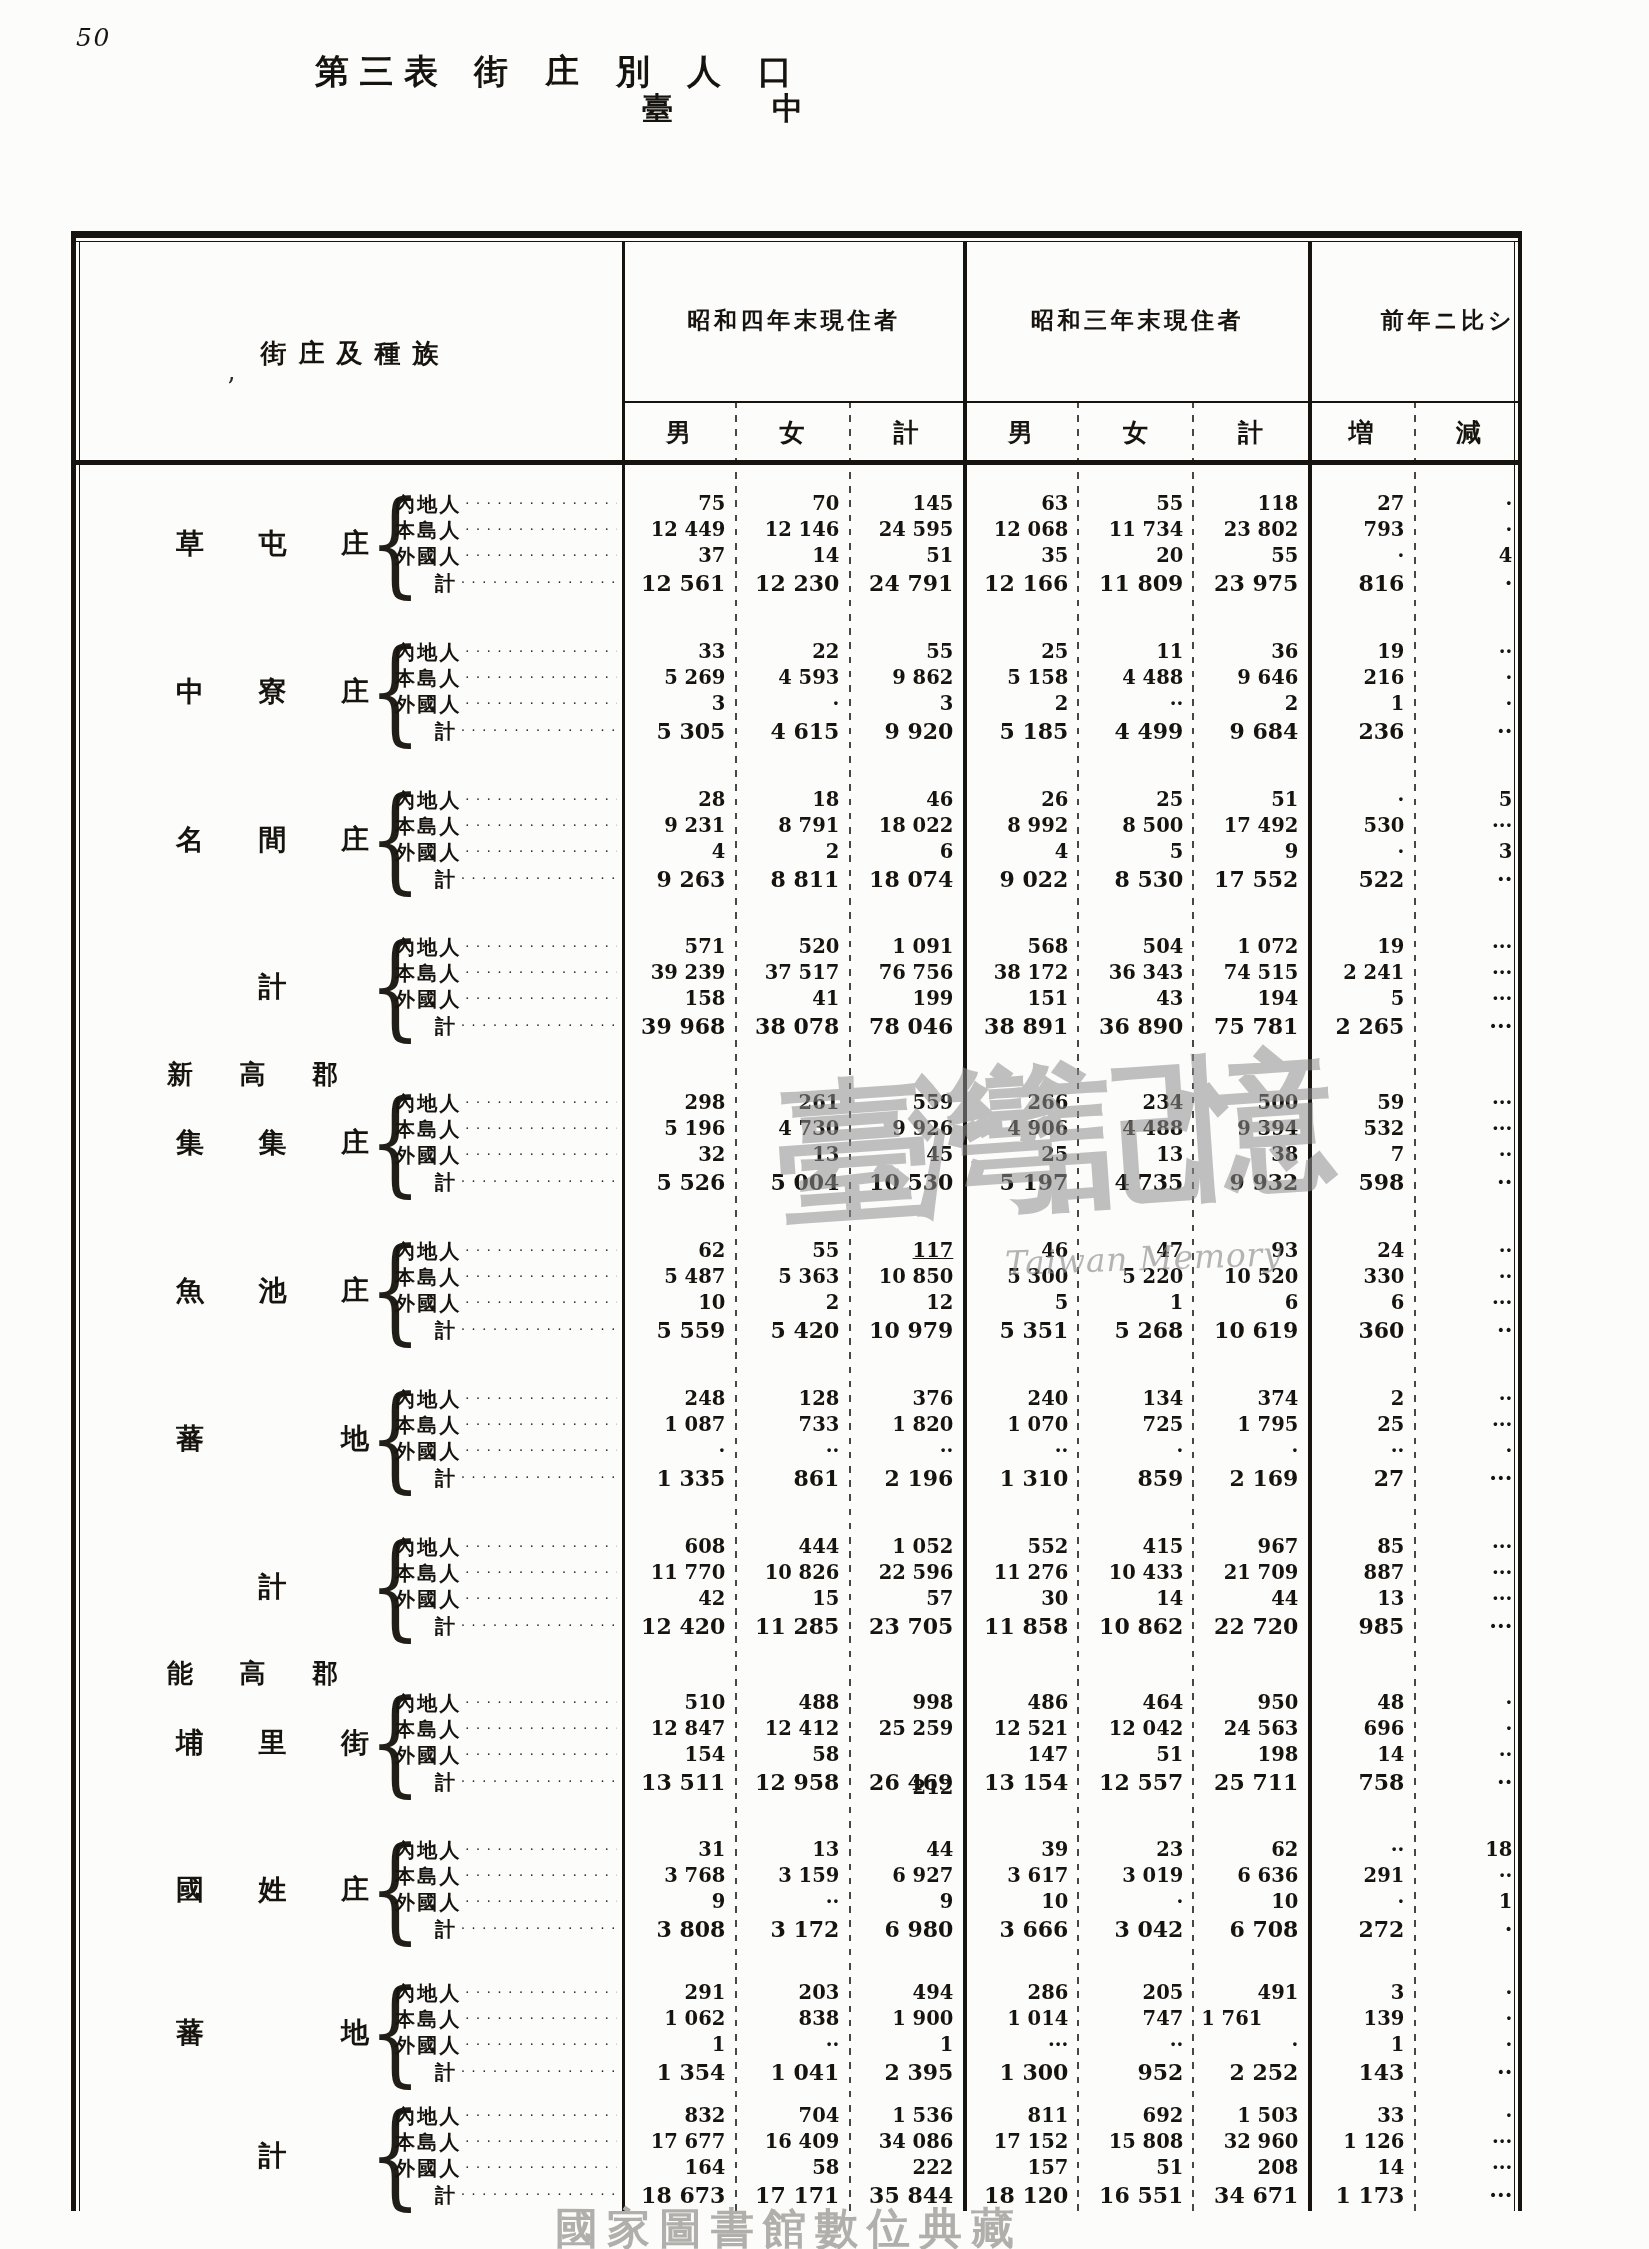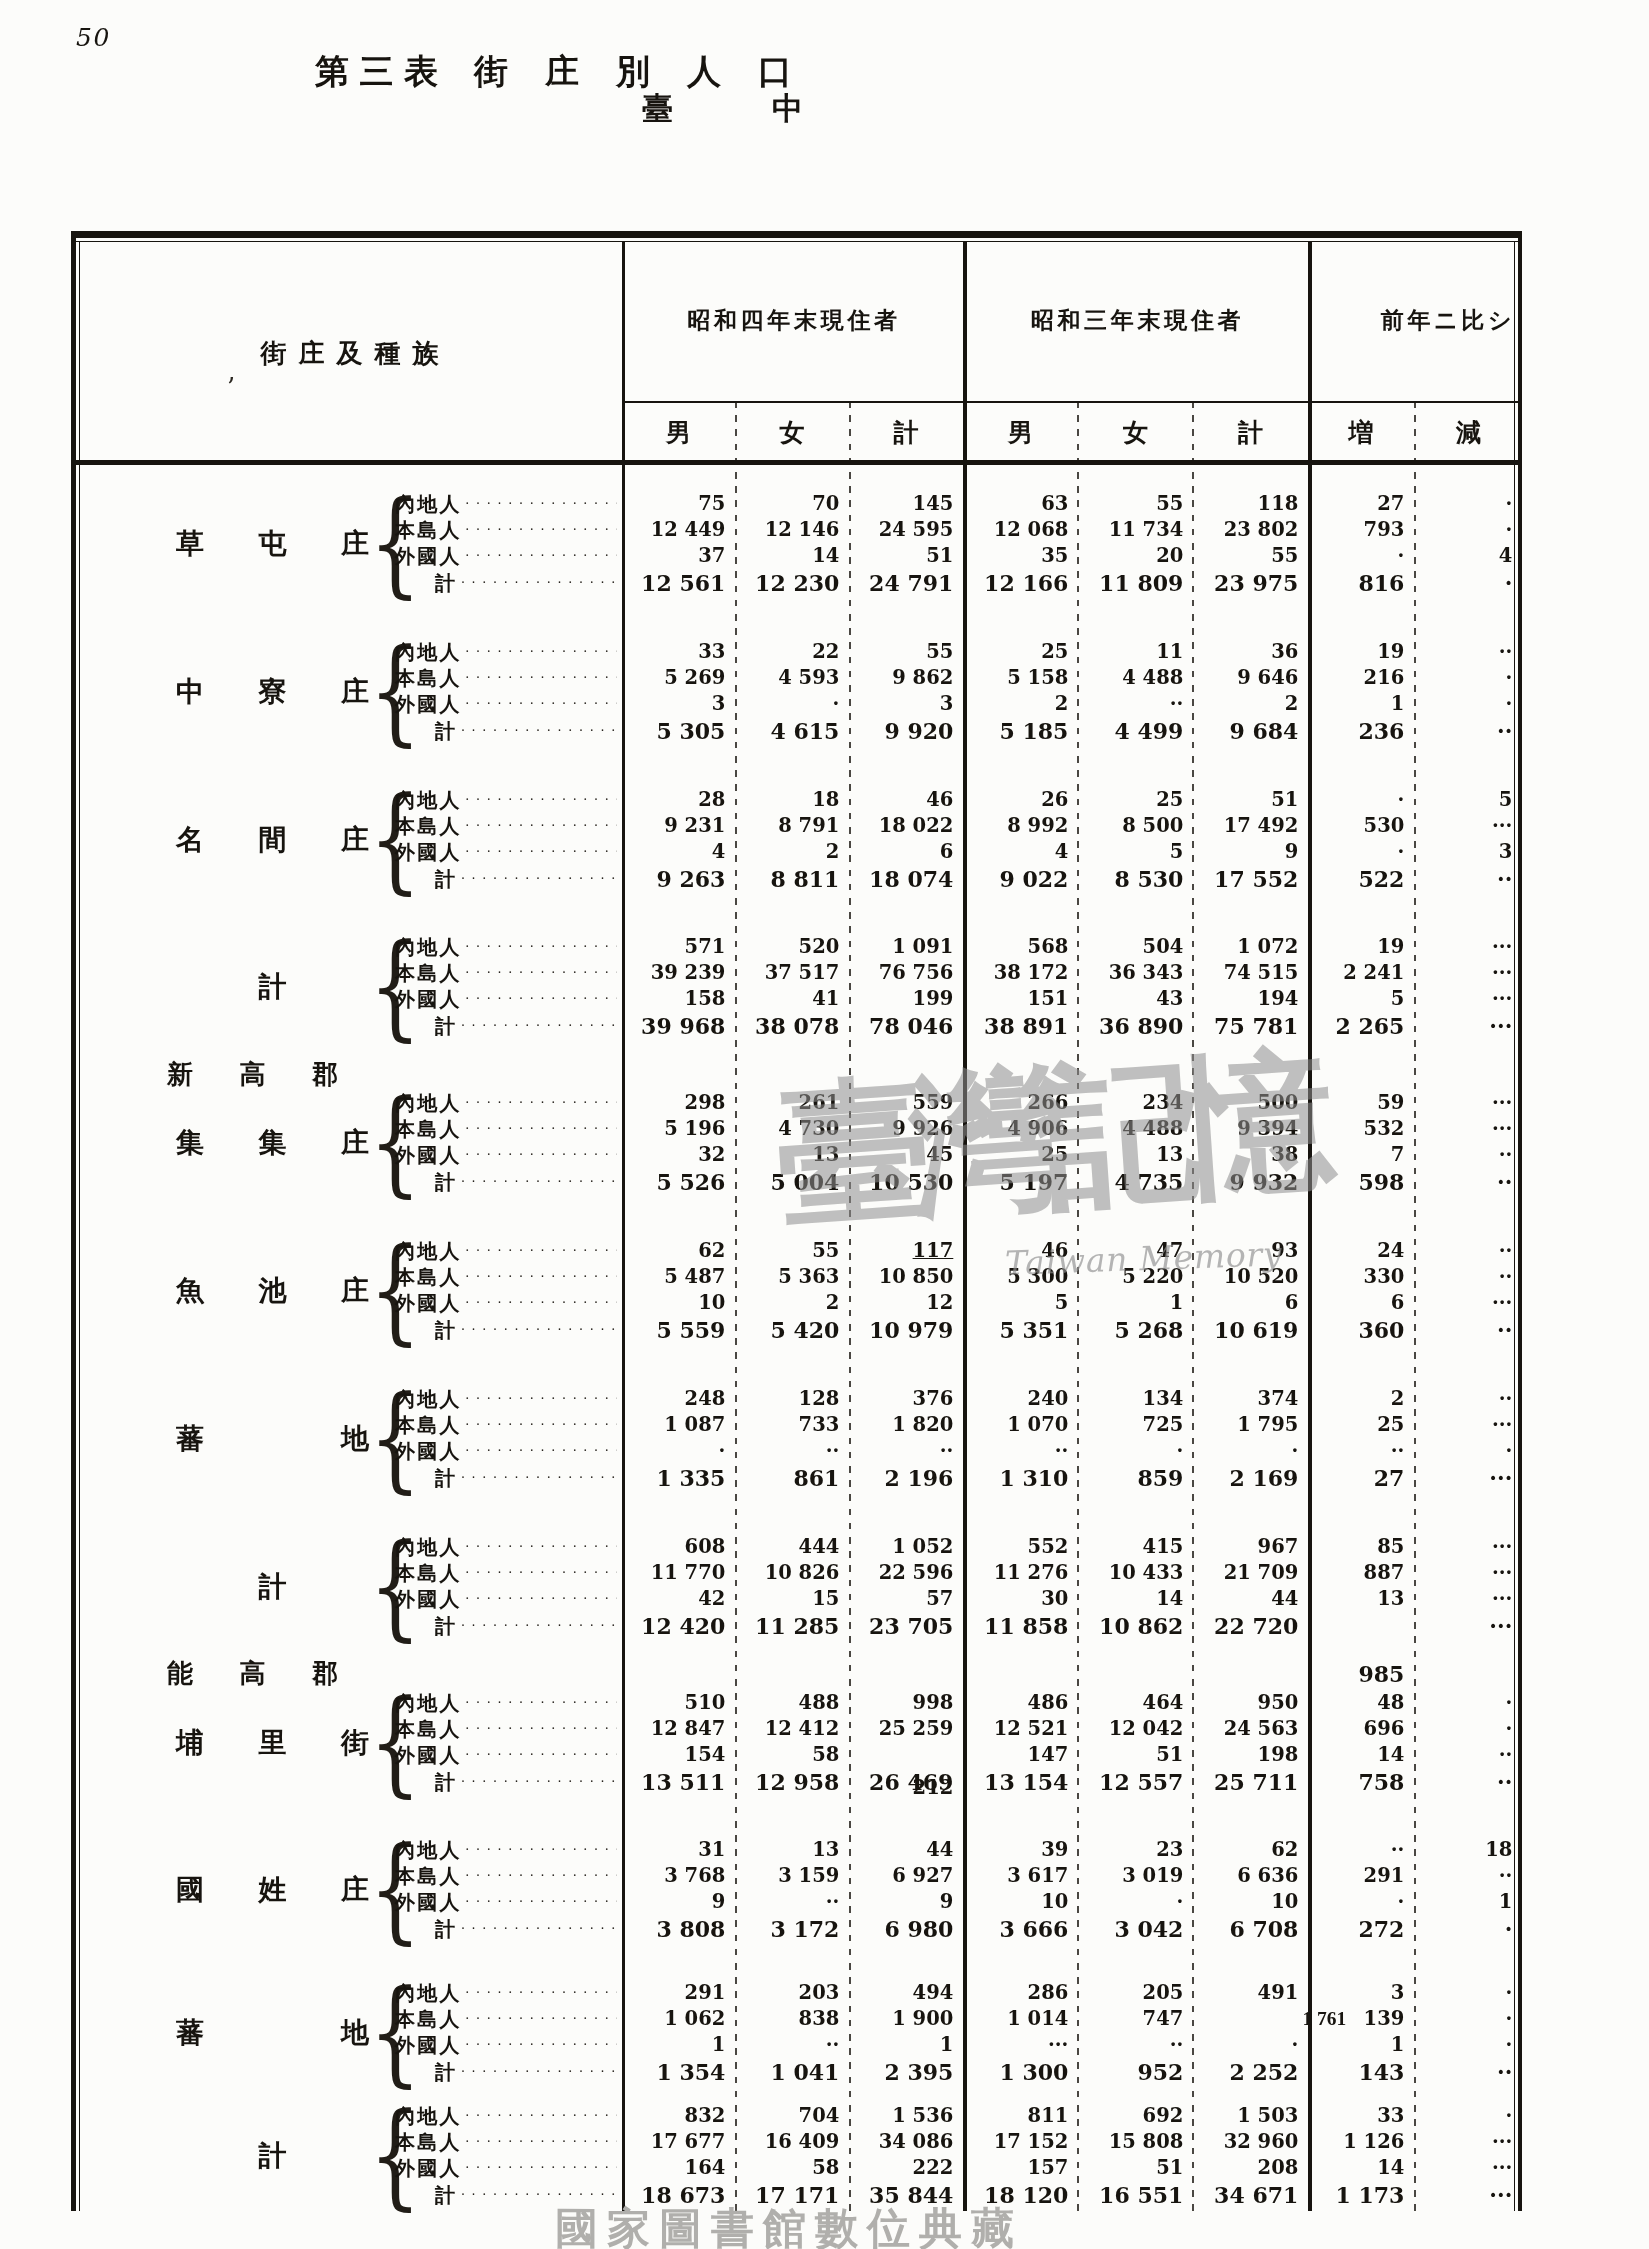--- a/index.html
+++ b/index.html
@@ -625,21 +625,21 @@
             <div class="rlabel indent">
               <span class="rl-text">計</span>
               <span class="leader">····························································</span>
             </div>
             <div class="ncell" style="left: 551px; width: 113px;">12 420</div>
             <div class="ncell" style="left: 664px; width: 114px;">11 285</div>
             <div class="ncell" style="left: 778px; width: 114px;">23 705</div>
             <div class="ncell" style="left: 892px; width: 115px;">11 858</div>
             <div class="ncell" style="left: 1007px; width: 115px;">10 862</div>
             <div class="ncell" style="left: 1122px; width: 115px;">22 720</div>
-            <div class="ncell" style="left: 1237px; width: 106px; margin-top: 48px;">985</div>
+            <div class="ncell" style="left: 1237px; width: 106px;">985</div>
             <div class="ncell" style="left: 1344px; width: 107px;">···</div>
           </div>
         </div>
         <div class="section-row" style="top: 1430px;">
           <span>能</span>
           <span>高</span>
           <span>郡</span>
         </div>
         <div class="block" style="top: 1459px;">
           <div class="name-box">
@@ -792,21 +792,21 @@
           <div class="trow" style="top: 26px;">
             <div class="rlabel">
               <span class="rl-text">本島人</span>
               <span class="leader">····························································</span>
             </div>
             <div class="ncell" style="left: 551px; width: 113px;">1 062</div>
             <div class="ncell" style="left: 664px; width: 114px;">838</div>
             <div class="ncell" style="left: 778px; width: 114px;">1 900</div>
             <div class="ncell" style="left: 892px; width: 115px;">1 014</div>
             <div class="ncell" style="left: 1007px; width: 115px;">747</div>
-            <div class="ncell" style="left: 1170px; width: 115px; font-family: Liberation Serif, serif;">1 761</div>
+            <div class="ncell" style="left: 1086px; width: 115px;">1 761</div>
             <div class="ncell" style="left: 1237px; width: 106px;">139</div>
             <div class="ncell" style="left: 1344px; width: 107px;">·</div>
           </div>
           <div class="trow" style="top: 52px;">
             <div class="rlabel">
               <span class="rl-text">外國人</span>
               <span class="leader">····························································</span>
             </div>
             <div class="ncell" style="left: 551px; width: 113px;">1</div>
             <div class="ncell" style="left: 664px; width: 114px;">··</div>

